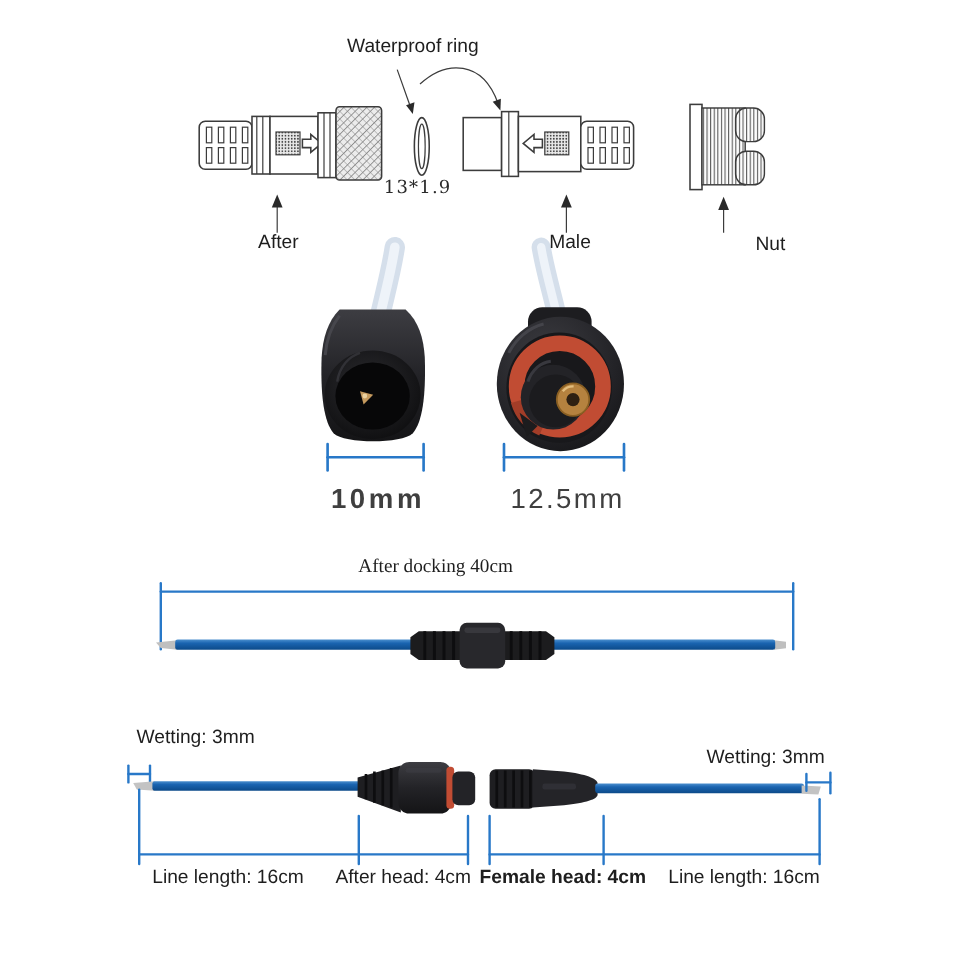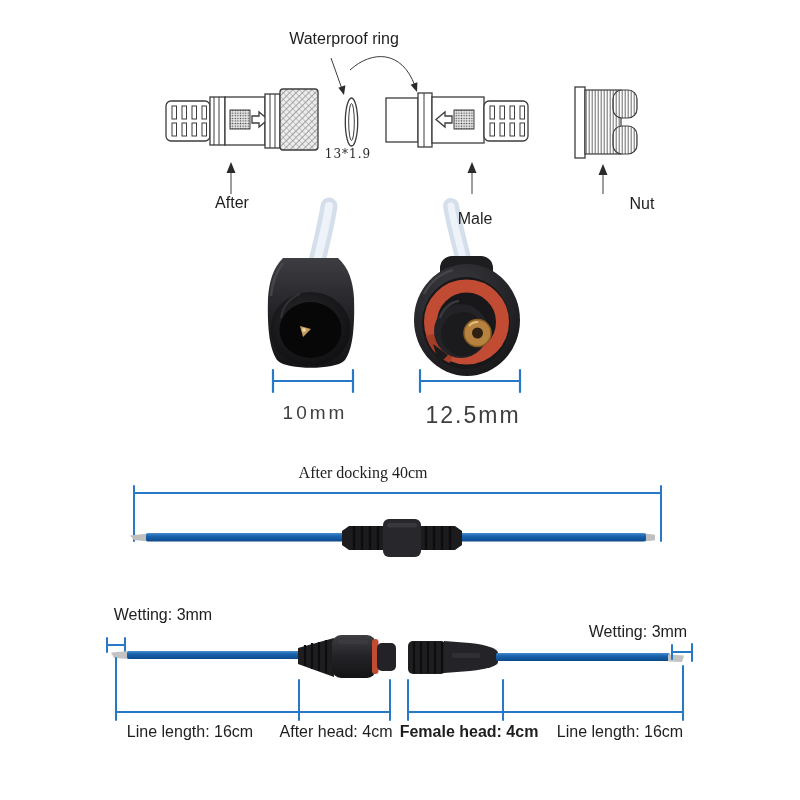--- a/index.html
+++ b/index.html
@@ -8,22 +8,22 @@
     --seal-red:#c14c33;
     --contact-gold:#b5823f;
     --text:#1e1e1e;
   }
   html,body{margin:0;padding:0;background:#fff;}
   .page{position:relative;width:800px;height:748px;background:#fff;overflow:hidden;
         font-family:"Liberation Sans",sans-serif;}
   .art{position:absolute;left:0;top:0;width:800px;height:800px;}
   .label{position:absolute;transform:translateX(-50%);white-space:nowrap;
          color:var(--text);font-size:16px;line-height:1.15;}
-  .label.small-serif{font-family:"DejaVu Serif",serif;font-size:12px;letter-spacing:1px;color:#2a2a2a;}
-  .label.dim-text{font-size:19px;color:#3f3f3f;letter-spacing:3px;}
+  .label.small-serif{font-family:"DejaVu Serif",serif;font-size:15px;letter-spacing:1px;color:#2a2a2a;}
+  .label.dim-text{font-size:23px;color:#3f3f3f;letter-spacing:3px;font-weight:bold;}
   .label.dim-text2{font-size:23px;color:#3f3f3f;letter-spacing:2px;}
   
   .ln{stroke:#3c3c3c;stroke-width:1.3;fill:#fff;}
   .ln-thin{stroke:#3c3c3c;stroke-width:1;fill:none;}
   .arrow-fill{fill:#2a2a2a;stroke:none;}
   .dim{stroke:var(--dimension-blue);stroke-width:2.2;fill:none;stroke-linecap:round;}
   .dim-thin{stroke:var(--dimension-blue);stroke-width:2;fill:none;stroke-linecap:round;}
 </style>
 </head>
 <body>
@@ -258,21 +258,21 @@
     <line class="dim-thin" x1="408" y1="712" x2="683" y2="712"></line>
     <line class="dim-thin" x1="408" y1="680" x2="408" y2="720"></line>
     <line class="dim-thin" x1="503" y1="680" x2="503" y2="720"></line>
     <line class="dim-thin" x1="683" y1="666" x2="683" y2="720"></line>
   </g>
 </svg>
 
 <div class="label" style="left:344px;top:30px;">Waterproof ring</div>
 <div class="label small-serif" style="left:348px;top:148px;">13*1.9</div>
 <div class="label" style="left:232px;top:194px;">After</div>
-<div class="label" style="left:475px;top:194px;margin-top:16px;">Male</div>
+<div class="label" style="left:475px;top:194px;">Male</div>
 <div class="label" style="left:642px;top:195px;">Nut</div>
 
 <div class="label dim-text" style="left:315px;top:402px;">10mm</div>
 <div class="label dim-text2" style="left:473px;top:402px;">12.5mm</div>
 
 <div class="label" style="left:363px;top:464px;font-family:Liberation Serif, serif;">After docking 40cm</div>
 
 <div class="label" style="left:163px;top:606px;">Wetting: 3mm</div>
 <div class="label" style="left:638px;top:623px;">Wetting: 3mm</div>
 

